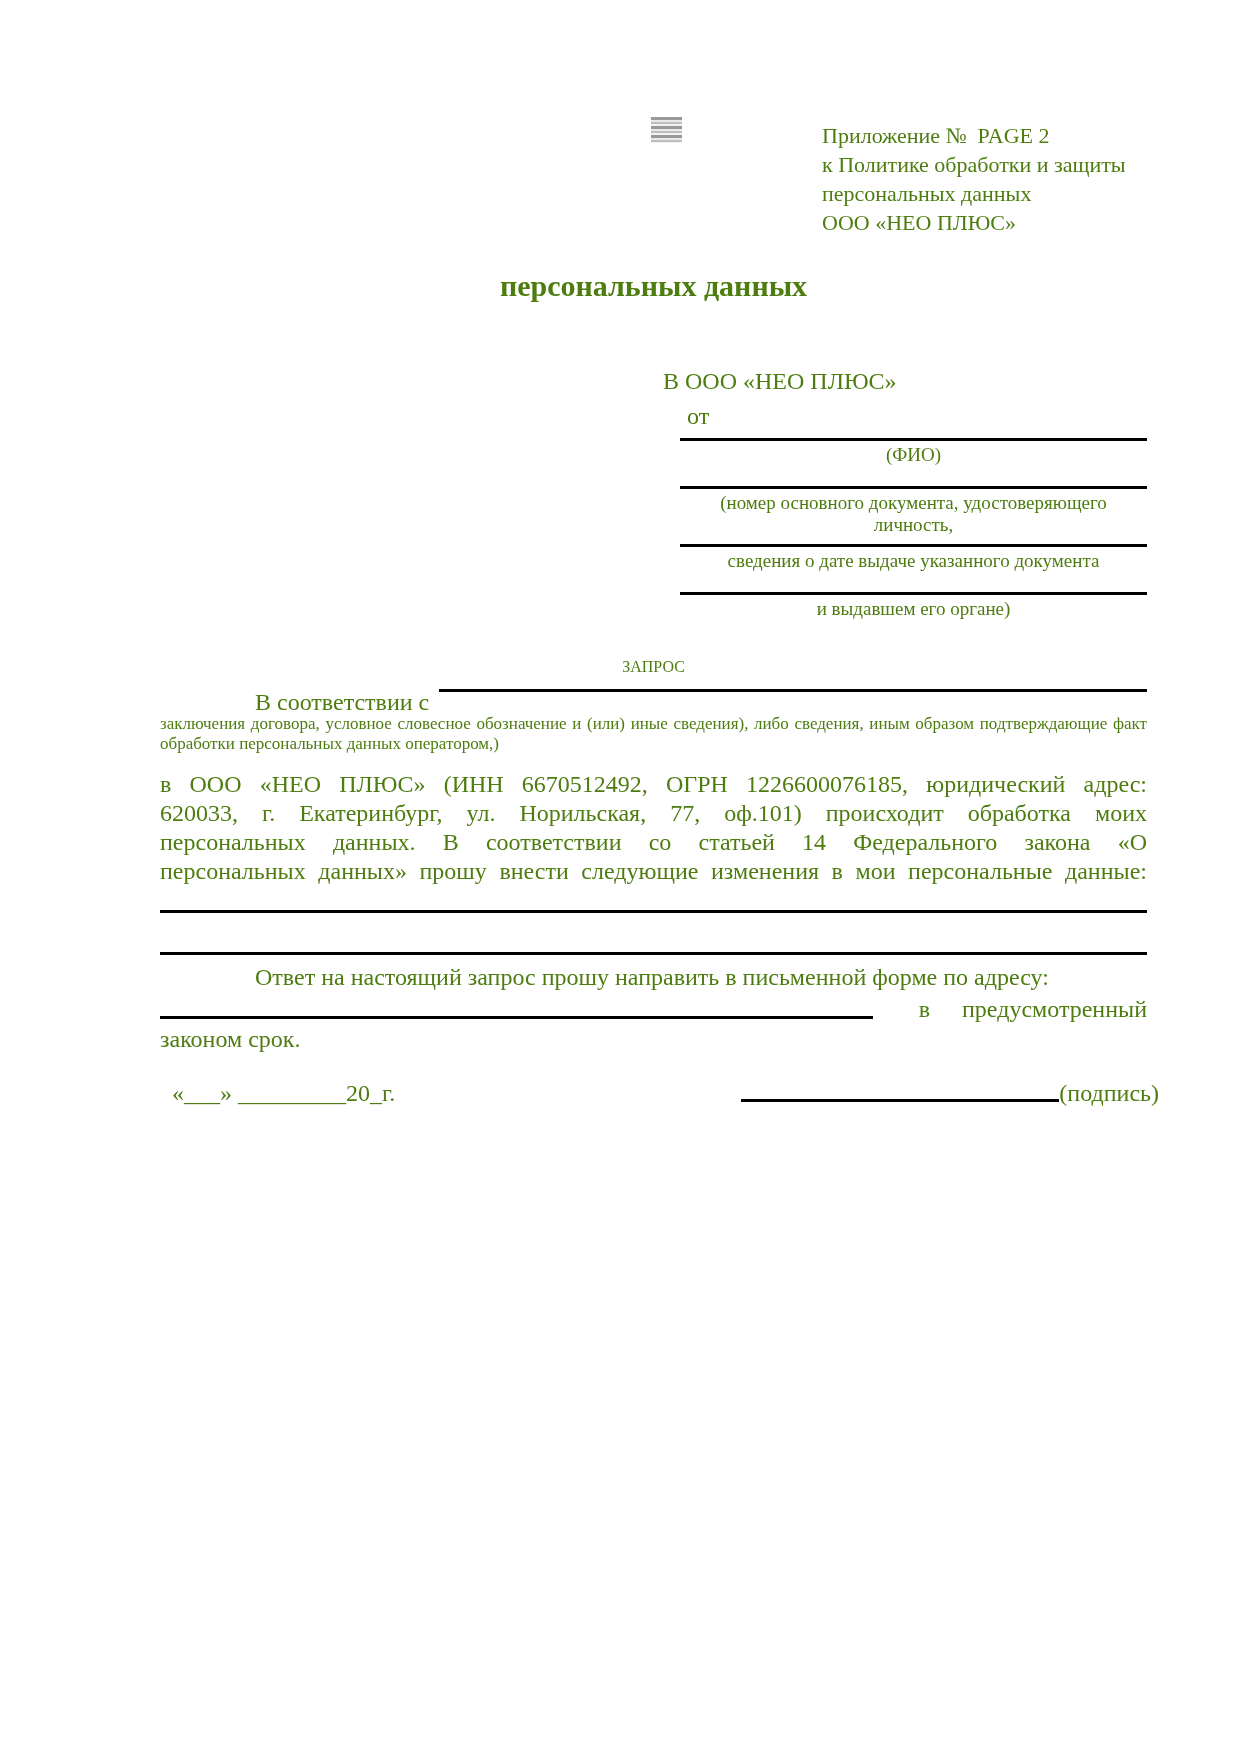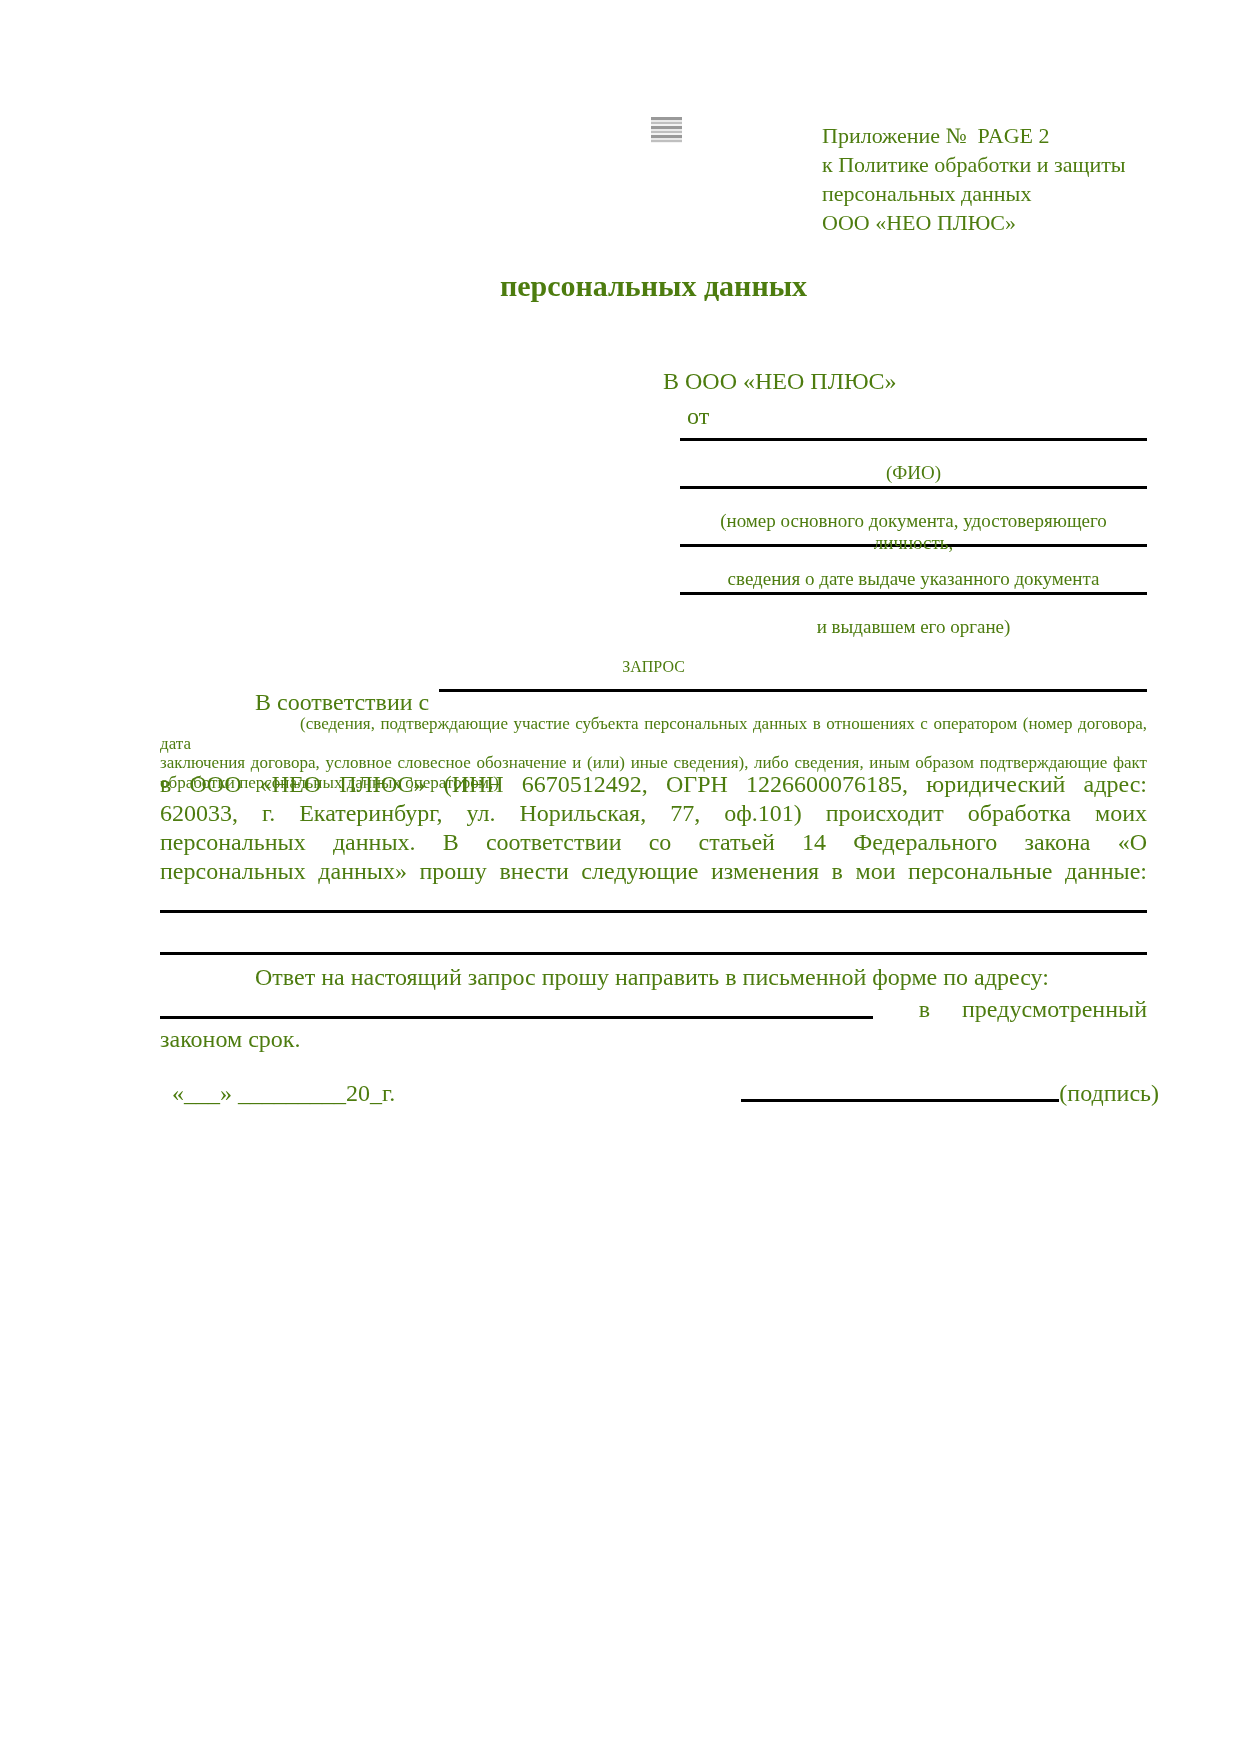--- a/index.html
+++ b/index.html
@@ -27,21 +27,21 @@
     left:160px; top:268px; width:987px;
     text-align:center; font-weight:bold;
     font-size:30px; line-height:35px;
   }
 
   .addr-to  { left:663px; top:368px; font-size:24px; }
   .addr-from{ left:687px; top:403px; font-size:24px; }
 
   .field { left:680px; width:467px; }
   .field-rule { height:3px; background:#000; }
-  .field-caption { text-align:center; font-size:19px; line-height:22px; padding-top:21px; }
+  .field-caption { text-align:center; font-size:19px; line-height:22px; padding-top:3px; }
 
   .request-heading { left:160px; top:658px; width:987px; text-align:center; font-size:16px; }
 
   .intro-row { left:160px; top:689px; width:987px; display:flex; font-size:24px; }
   .intro-prefix { padding-left:95px; white-space:nowrap; }
   .grow-rule { flex:1; height:3px; background:#000; margin:0 0 3px 10px; }
 
   .fine-print { left:160px; top:714px; width:987px; font-size:17px; line-height:19.5px; }
   .fine-line { text-align:justify; text-align-last:justify; }
   .fine-line.first { text-indent:140px; }
@@ -105,21 +105,20 @@
   </div>
 
   <div class="abs request-heading">ЗАПРОС</div>
 
   <div class="abs intro-row">
     <span class="intro-prefix">В соответствии с</span>
     <span class="grow-rule"></span>
   </div>
 
   <div class="abs fine-print">
-    <div class="fine-line first">(сведения, подтверждающие участие субъекта персональных данных в отношениях с оператором (номер договора, дата</div>
     <div class="fine-line">заключения договора, условное словесное обозначение и (или) иные сведения), либо сведения, иным образом подтверждающие факт</div>
     <div class="fine-line last">обработки персональных данных оператором,)</div>
   </div>
 
   <div class="abs body-par">
     <div class="body-line">в ООО «НЕО ПЛЮС» (ИНН 6670512492, ОГРН 1226600076185, юридический адрес:</div>
     <div class="body-line">620033, г. Екатеринбург, ул. Норильская, 77, оф.101) происходит обработка моих</div>
     <div class="body-line">персональных данных. В соответствии со статьей 14 Федерального закона «О</div>
     <div class="body-line">персональных данных» прошу внести следующие изменения в мои персональные данные:</div>
   </div>

